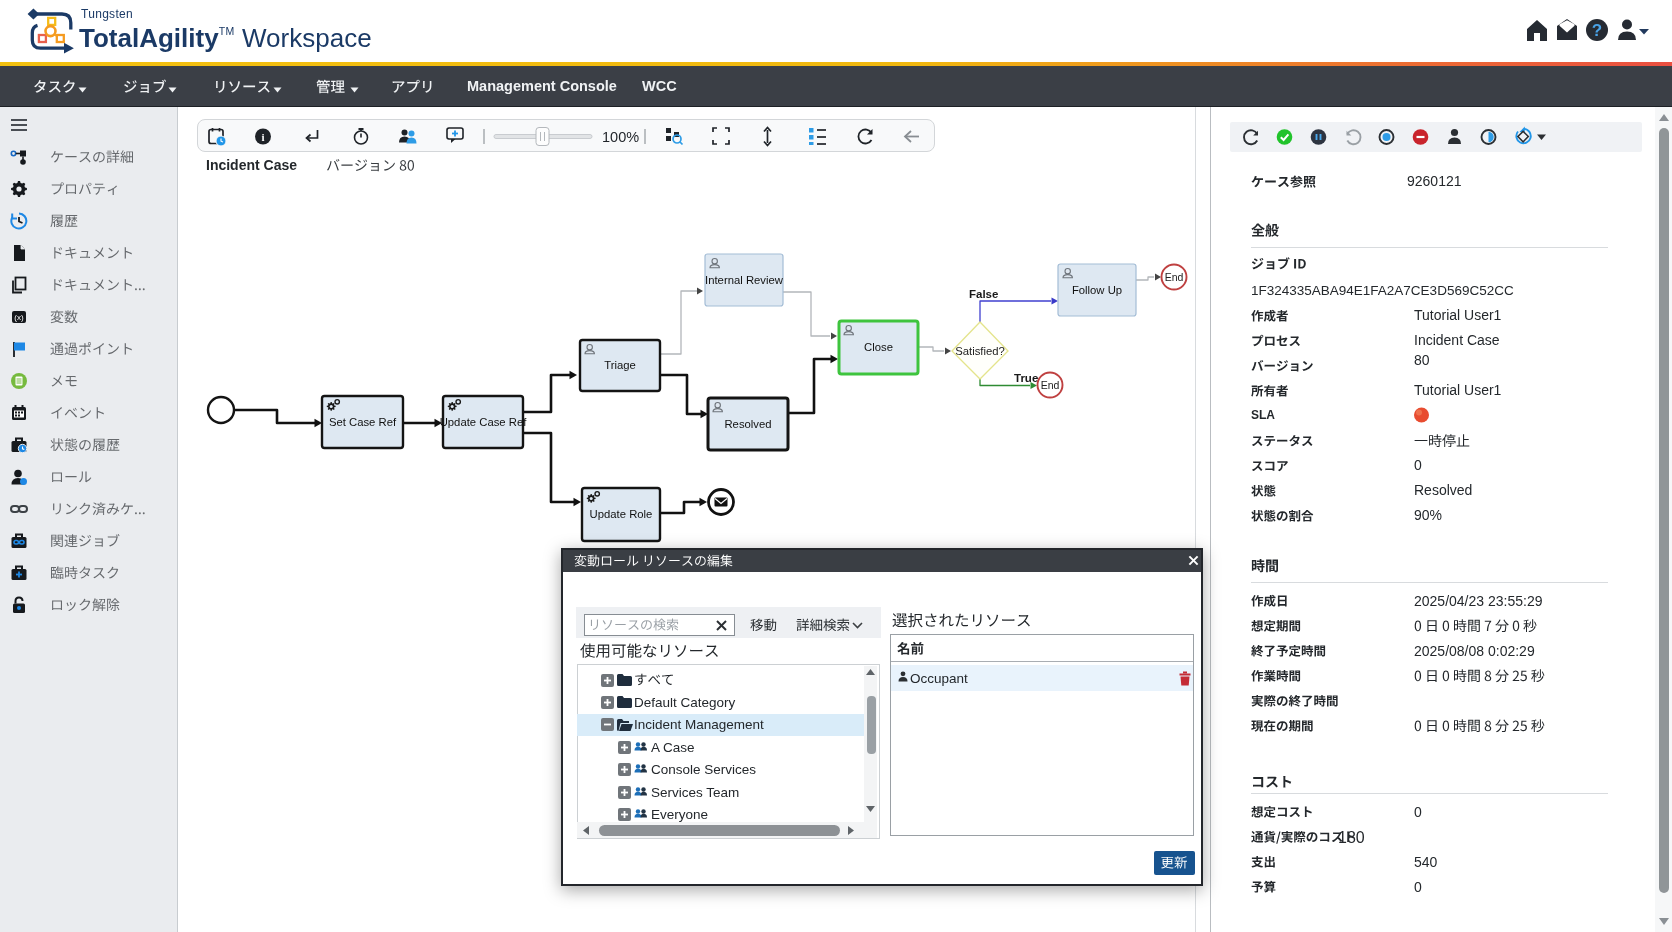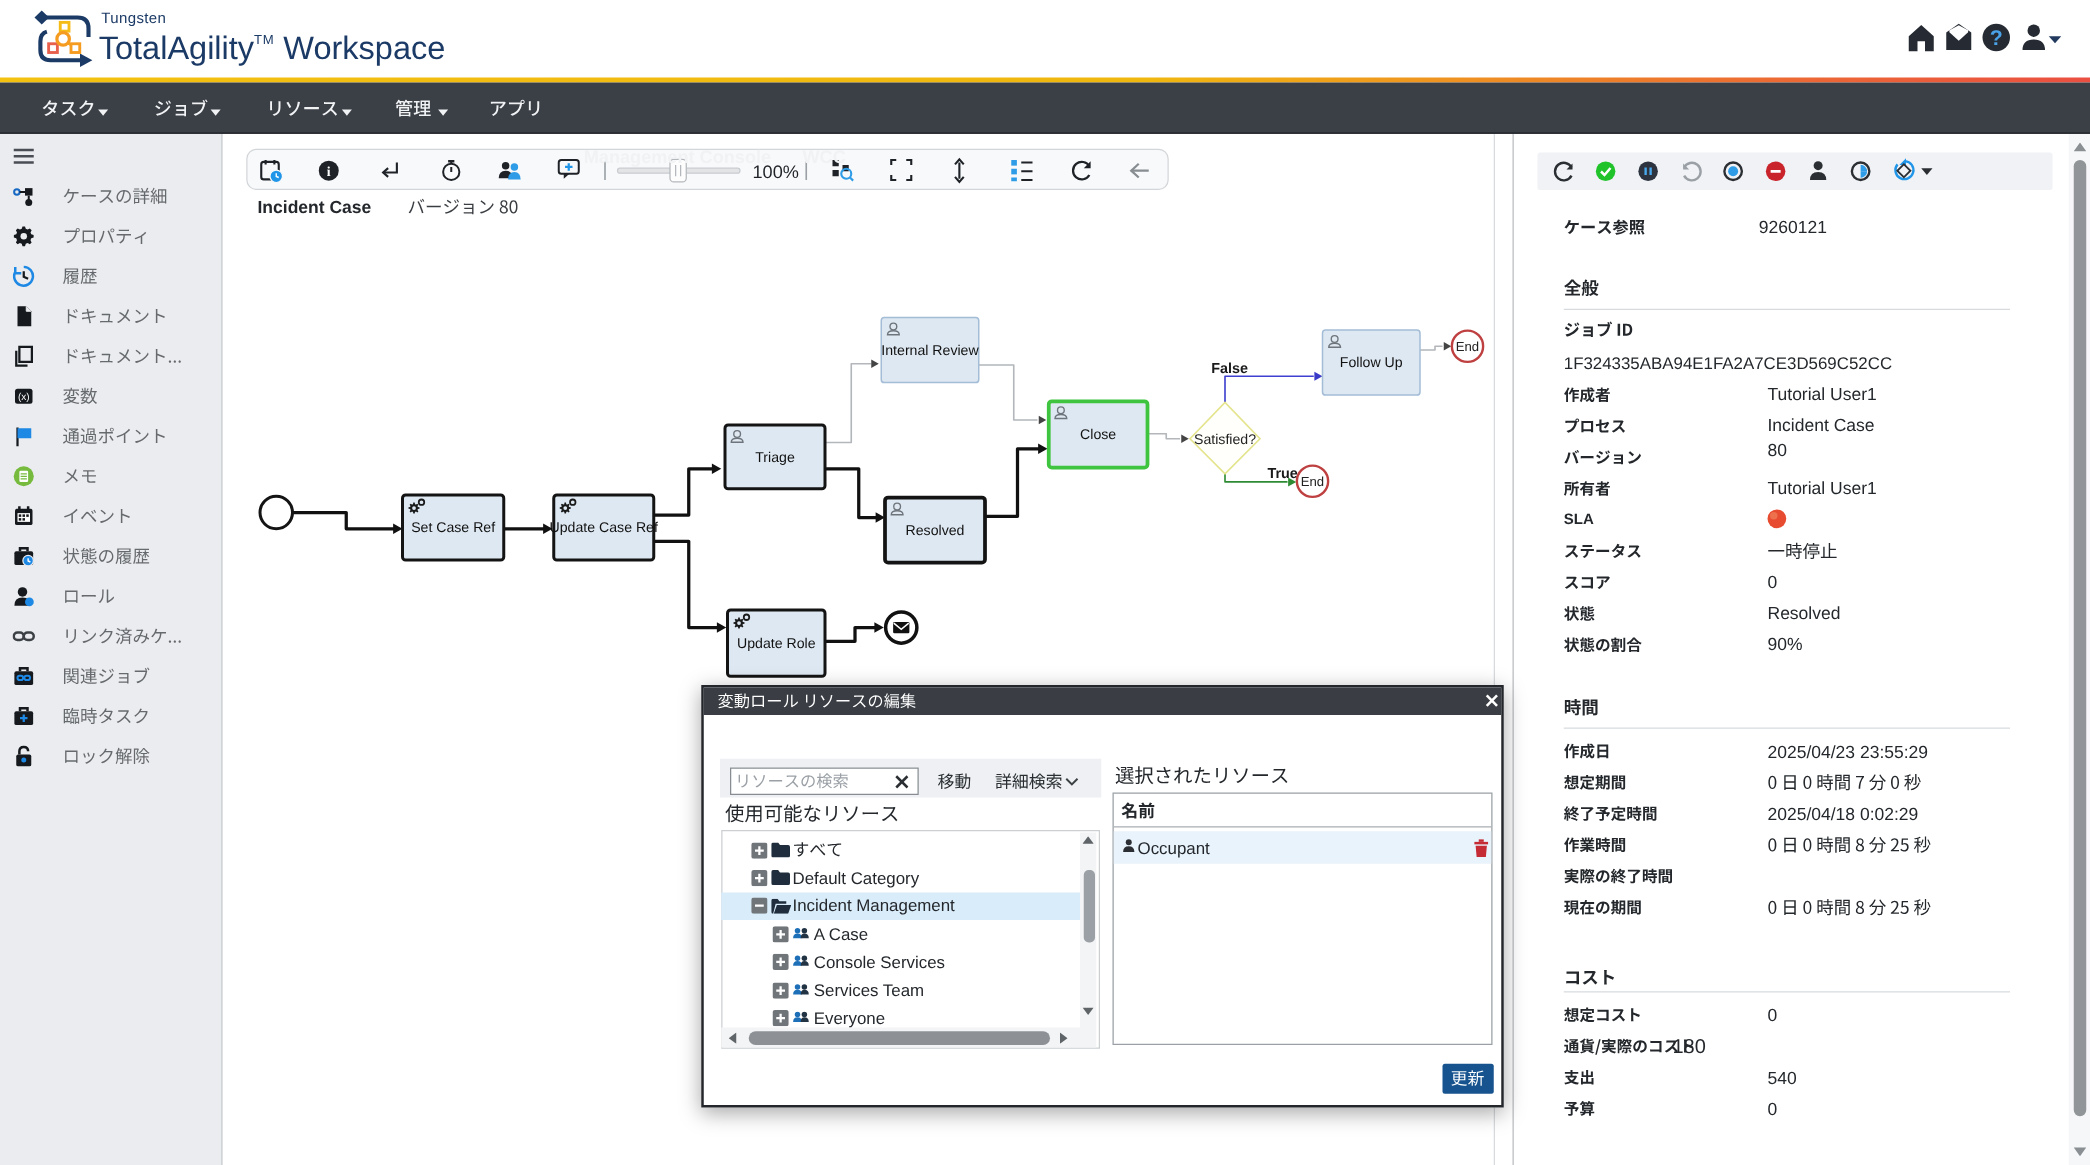--- a/index.html
+++ b/index.html
@@ -3,21 +3,21 @@
 *{margin:0;padding:0;box-sizing:border-box;}
 html,body{width:1672px;height:932px;overflow:hidden;background:#fff;
  font-family:"Liberation Sans",sans-serif;-webkit-font-smoothing:antialiased;}
 .abs{position:absolute;}
 #page{position:relative;width:1672px;height:932px;}
 #header{position:absolute;left:0;top:0;width:1672px;height:62px;background:#fff;}
 #grad{position:absolute;left:0;top:62px;width:1672px;height:4px;
  background:linear-gradient(90deg,#f3c110 0%,#f0b70f 55%,#ec6a33 85%,#ea4f41 100%);}
 #nav{position:absolute;left:0;top:66px;z-index:1;width:1672px;height:41px;background:#3b3f46;
  border-bottom:1px solid #1d2025;}
-.navit{position:absolute;top:0;height:40px;line-height:40px;color:#f0f2f4;font-size:14.5px;font-weight:600;margin-top:40px;}
+.navit{position:absolute;top:0;height:40px;line-height:40px;color:#f0f2f4;font-size:14.5px;font-weight:600;}
 #sidebar{position:absolute;left:0;top:107px;width:178px;height:825px;background:#eaecef;border-right:1px solid #c8ccd0;}
 #canvas{position:absolute;left:179px;top:107px;width:1017px;height:825px;background:#fff;border-right:1px solid #d8dbde;}
 #rpanel{position:absolute;left:1210px;top:107px;width:445px;height:825px;background:#fff;border-left:1px solid #b9bdc1;}
 #pagesb{position:absolute;left:1655px;top:107px;width:17px;height:825px;background:#f6f7f8;}
 .lat{position:absolute;color:#24282c;white-space:nowrap;text-align:center;}
 #toolbar{position:absolute;left:197px;top:119px;width:738px;height:33px;background:#f8f9fa;
  border:1px solid #d3d6d9;border-radius:8px;}
 </style></head><body>
 <div id="page">
     <div id="header"></div>
@@ -43,21 +43,21 @@
         <line x1="54.2" y1="34.3" x2="56.3" y2="35.8"></line>
       </g>
 <g fill="#fff">
 <rect x="48.2" y="17.9" width="7" height="7" stroke="#f5bc18" stroke-width="2.3"></rect>
 <rect x="38.9" y="35" width="7" height="7" stroke="#e8604c" stroke-width="2.3"></rect>
 <rect x="56.8" y="35" width="7" height="7" stroke="#f59b1f" stroke-width="2.3"></rect>
 <circle cx="50.5" cy="31.1" r="5" stroke="#f59b1f" stroke-width="2.6"></circle>
 </g>
 </svg>
     <div class="lat" style="left:81px;top:7px;font-size:12px;font-weight:500;color:#1b3a66;letter-spacing:.3px">Tungsten</div>
-    <div class="lat" style="left:79px;top:23px;font-size:26px;color:#1b3a66"><span style="font-weight:400">TotalAgility</span><span style="font-size:10.5px;vertical-align:12px;font-weight:400;letter-spacing:.5px">TM</span><span style="font-weight:500"> Workspace</span></div>
+    <div class="lat" style="left:79px;top:23px;font-size:26px;color:#1b3a66"><span style="font-weight:700">TotalAgility</span><span style="font-size:10.5px;vertical-align:12px;font-weight:400;letter-spacing:.5px">TM</span><span style="font-weight:500"> Workspace</span></div>
     <svg class="abs" style="left:1524px;top:16px" width="130" height="28" viewBox="0 0 130 28">
 <g fill="#262b33">
 <path d="M3,13 L13,4 L23,13 L23,25 L16,25 L16,17 L10,17 L10,25 L3,25 Z"></path>
 <path d="M33,10 L43,3 L53,10 L53,24 L33,24 Z"></path>
 <circle cx="73" cy="14" r="11"></circle>
 <circle cx="103" cy="8.5" r="5"></circle>
 <path d="M94,24 Q94,15.5 103,15.5 Q112,15.5 112,24 Z"></path>
 <path d="M115,13 L125,13 L120,18.5 Z" fill="#223a5e"></path>
 </g>
 <path d="M35.5,9.8 L43,16.5 L50.5,9.8 L50.5,8.2 L43,4.2 L35.5,8.2 Z" fill="#fff"></path>
@@ -533,21 +533,21 @@
     <div class="lat" style="left:1251px;top:283px;font-size:13.5px;line-height:15px">1F324335ABA94E1FA2A7CE3D569C52CC</div>
     <div class="lat" style="left:1251px;top:407.5px;font-size:12px;font-weight:700;line-height:15px">SLA</div>
     <div class="lat" style="left:1414px;top:308px;font-size:14px;line-height:15px">Tutorial User1</div>
     <div class="lat" style="left:1414px;top:333px;font-size:14px;line-height:15px">Incident Case</div>
     <div class="lat" style="left:1414px;top:353px;font-size:14px;line-height:15px">80</div>
     <div class="lat" style="left:1414px;top:383px;font-size:14px;line-height:15px">Tutorial User1</div>
     <div class="lat" style="left:1414px;top:458px;font-size:14px;line-height:15px">0</div>
     <div class="lat" style="left:1414px;top:483px;font-size:14px;line-height:15px">Resolved</div>
     <div class="lat" style="left:1414px;top:508px;font-size:14px;line-height:15px">90%</div>
     <div class="lat" style="left:1414px;top:593.5px;font-size:14px;line-height:15px">2025/04/23 23:55:29</div>
-    <div class="lat" style="left:1414px;top:643.5px;font-size:14px;line-height:15px">2025/04/18 0:02:29</div>
+    <div class="lat" style="left:1414px;top:643.5px;font-size:14px;line-height:15px">2025/08/08 0:02:29</div>
     <div class="lat" style="left:1414px;top:804.5px;font-size:14px;line-height:15px">0</div>
     <div class="lat" style="left:1338px;top:829.5px;font-size:16px;line-height:15px">180</div>
     <div class="lat" style="left:1414px;top:854.5px;font-size:14px;line-height:15px">540</div>
     <div class="lat" style="left:1414px;top:879.5px;font-size:14px;line-height:15px">0</div>
     <svg class="abs" style="left:1659px;top:114px" width="10" height="8">
       <path d="M0,7 L5,0 L10,7" fill="#8a8f94"></path>
     </svg>
     <svg class="abs" style="left:1659px;top:917px" width="10" height="8">
       <path d="M0,1 L5,8 L10,1" fill="#8a8f94"></path>
     </svg>

